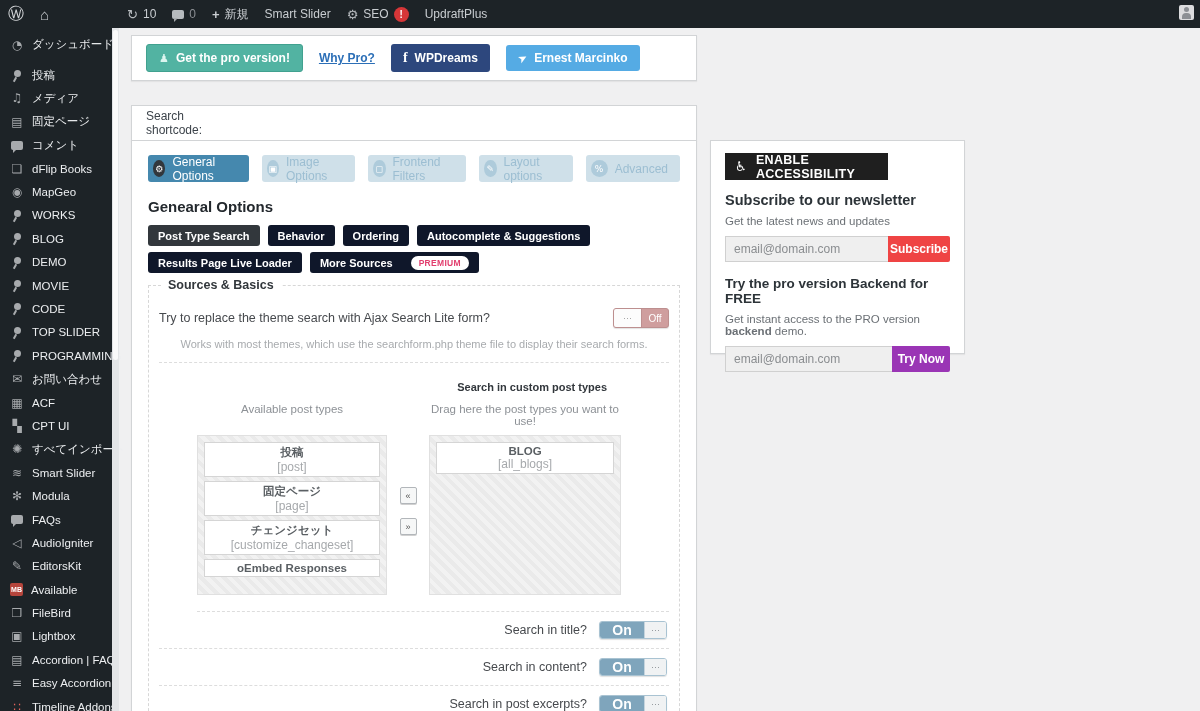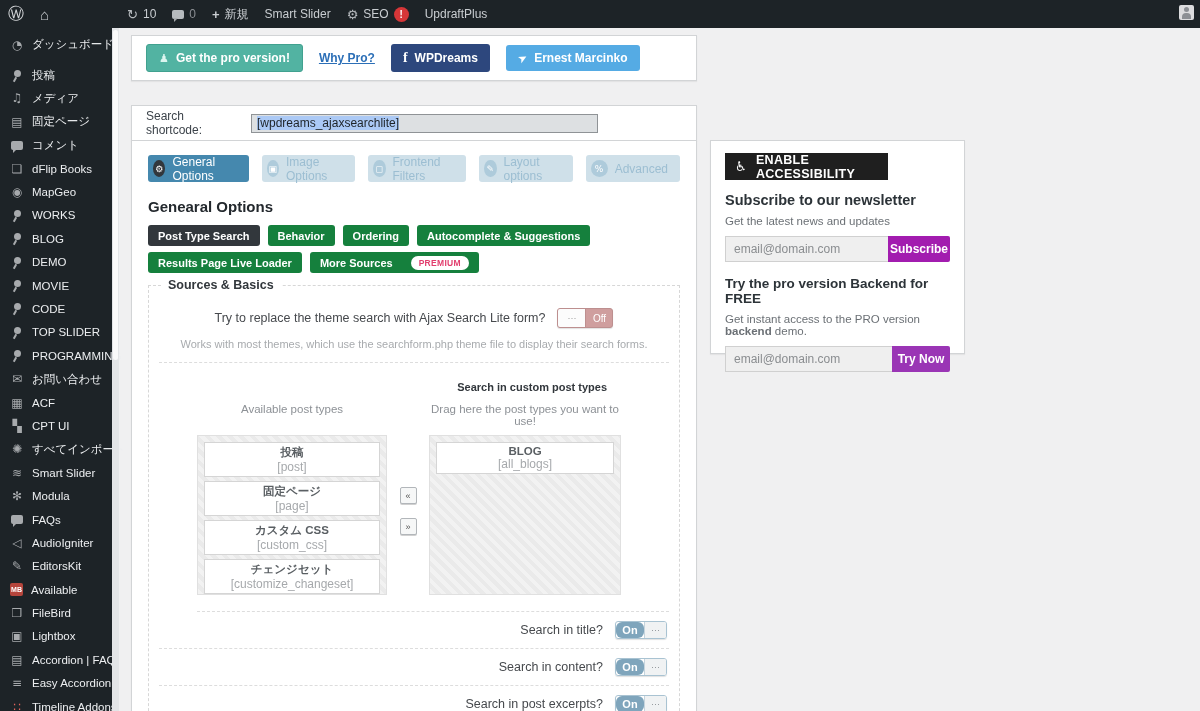--- a/index.html
+++ b/index.html
@@ -73,43 +73,43 @@
     font-size:9px;color:#fff;font-family:"DejaVu Sans",sans-serif;}
   .tab.active{background:#4588ae;color:#fff;}
   .tab.active .tab-ico{background:#32373c;}
   .tab.inactive{background:#cfe0e9;color:#9cbed2;}
   .tab.inactive .tab-ico{background:#aecbdb;}
 
   .panel-heading{margin:16px 0 10px;font-size:15px;font-weight:bold;color:#23282d;}
 
   .subtabs{display:flex;flex-wrap:wrap;gap:8px;row-gap:6px;width:534px;}
   .subtab{height:21px;display:inline-flex;align-items:center;padding:0 10px;border-radius:3px;
-    background:#15803d;color:#fff;font-size:11px;font-weight:bold;cursor:pointer;}
+    background:#0f172a;color:#fff;font-size:11px;font-weight:bold;cursor:pointer;}
   .subtab.active{background:#32373c;}
   .premium-pill{background:#fff;color:#e23d6d;border-radius:9px;font-size:8.5px;font-weight:bold;
     padding:2px 8px;margin-left:18px;letter-spacing:.3px;}
 
   .fieldset{margin-top:12px;border:1px dashed #d7d7d7;padding:0 10px;position:relative;height:446px;}
   .legend{position:absolute;top:-8px;left:12px;background:#fff;padding:0 7px;font-size:12.5px;
     font-weight:bold;color:#32373c;}
 
-  .opt-row{display:flex;justify-content:center;align-items:center;gap:12px;padding:22px 0 6px;}
+  .opt-row{display:flex;justify-content:space-between;align-items:center;gap:12px;padding:22px 0 6px;}
   .opt-label{font-size:12.5px;color:#46494d;}
   .opt-note{text-align:center;font-size:11px;color:#a8abae;padding:4px 0 12px;border-bottom:1px dashed #ddd;}
 
   .toggle-off{display:inline-flex;height:20px;border:1px solid #bd8f8f;border-radius:3px;overflow:hidden;
     background:#cf9e9e;cursor:pointer;box-shadow:0 1px 1px rgba(0,0,0,.12);}
   .toggle-off .knob{width:28px;background:#fcfcfc;color:#9a9a9a;font-size:9px;display:flex;
     align-items:center;justify-content:center;border-right:1px solid #bd8f8f;}
   .toggle-off .t-label{width:26px;color:#fff;font-size:10px;display:flex;align-items:center;justify-content:center;}
 
   .toggle-on{display:inline-flex;height:18px;border:1px solid #a9c3d2;border-radius:3px;overflow:hidden;
     cursor:pointer;box-shadow:0 1px 1px rgba(0,0,0,.12);}
-  .toggle-on .t-label{width:28px;background:#7fa5bc;color:#fff;font-size:11px;font-weight:bold;
-    display:flex;align-items:center;justify-content:center;border-radius:6px;}
+  .toggle-on .t-label{width:44px;background:#7fa5bc;color:#fff;font-size:14px;font-weight:bold;
+    display:flex;align-items:center;justify-content:center;}
   .toggle-on .knob{width:22px;background:#f0f2f3;color:#8c8f94;font-size:9px;display:flex;
     align-items:center;justify-content:center;border-left:1px solid #c5d4dd;}
 
   .custom-heading{padding:18px 62px 10px 0;text-align:right;font-size:11px;font-weight:bold;color:#32373c;}
   .col-labels{display:flex;margin-left:38px;}
   .col-label{width:190px;text-align:center;font-size:11.5px;color:#8d9196;}
   .col-label.right{width:192px;}
   .col-mid-spacer{width:42px;}
   .cols{display:flex;margin:8px 0 0 38px;padding-bottom:16px;border-bottom:1px dashed #ddd;}
   .pt-box{width:190px;height:160px;border:1px solid #e0e0e0;padding:6px;overflow:hidden;
@@ -130,21 +130,21 @@
   .aside{left:710px;top:140px;width:255px;height:214px;padding:12px 14px;}
   .access-btn{height:27px;background:#1f1f1f;color:#fff;display:flex;align-items:center;gap:9px;
     padding:0 10px;font-size:12.5px;font-weight:bold;letter-spacing:.3px;cursor:pointer;width:163px;}
   .access-btn .glyph{font-size:13px;font-family:"DejaVu Sans",sans-serif;}
   .aside-h1{margin-top:12px;font-size:14.5px;font-weight:bold;color:#2c3338;}
   .aside-sub{margin-top:7px;font-size:11.5px;color:#6b7075;}
   .email-row{margin-top:9px;display:flex;}
   .email-input{flex:1;height:26px;border:1px solid #d0d0d0;border-right:none;background:#efefef;
     padding:0 8px;font-size:12px;color:#555;font-family:inherit;outline:none;min-width:0;}
   .email-input::placeholder{color:#8a8d90;}
-  .btn-subscribe{width:62px;height:26px;background:#a21caf;border-radius:0 2px 2px 0;justify-content:center;padding:0;}
+  .btn-subscribe{width:62px;height:26px;background:#ef4444;border-radius:0 2px 2px 0;justify-content:center;padding:0;}
   .btn-trynow{width:58px;height:26px;background:#9a35b5;border-radius:0 2px 2px 0;justify-content:center;padding:0;}
   .aside-h2{margin-top:14px;font-size:13.5px;font-weight:bold;color:#2c3338;}
 </style>
 </head>
 <body>
 
 <div class="adminbar">
   <div class="ab-item">
       <span class="ab-logo">Ⓦ</span>
     </div>
@@ -308,23 +308,20 @@
     <span>WPDreams</span>
   </button>
   <button class="btn btn-tw">
     <span class="glyph">➤</span>
     <span>Ernest Marcinko</span>
   </button>
 </div>
 
 <div class="card card-shortcode">
   <span class="sc-label">Search shortcode:</span>
-  <div class="sc-input">
-    <span class="sel">[wpdreams_ajaxsearchlite]</span>
-  </div>
 </div>
 
 <div class="card panel">
   <div class="tabs">
     <div class="tab active">
       <span class="tab-ico">⚙</span>
       <span>General Options</span>
     </div>
     <div class="tab inactive">
       <span class="tab-ico">▣</span>
@@ -380,24 +377,20 @@
 
     <div class="cols">
       <div class="pt-box">
         <div class="pt-item">
           <div class="pt-title">投稿</div>
           <div class="pt-slug">[post]</div>
         </div>
         <div class="pt-item">
           <div class="pt-title">固定ページ</div>
           <div class="pt-slug">[page]</div>
-        </div>
-        <div class="pt-item">
-          <div class="pt-title">カスタム CSS</div>
-          <div class="pt-slug">[custom_css]</div>
         </div>
         <div class="pt-item">
           <div class="pt-title">チェンジセット</div>
           <div class="pt-slug">[customize_changeset]</div>
         </div>
         <div class="pt-item">
           <div class="pt-title">oEmbed Responses</div>
           <div class="pt-slug"></div>
         </div>
       </div>

